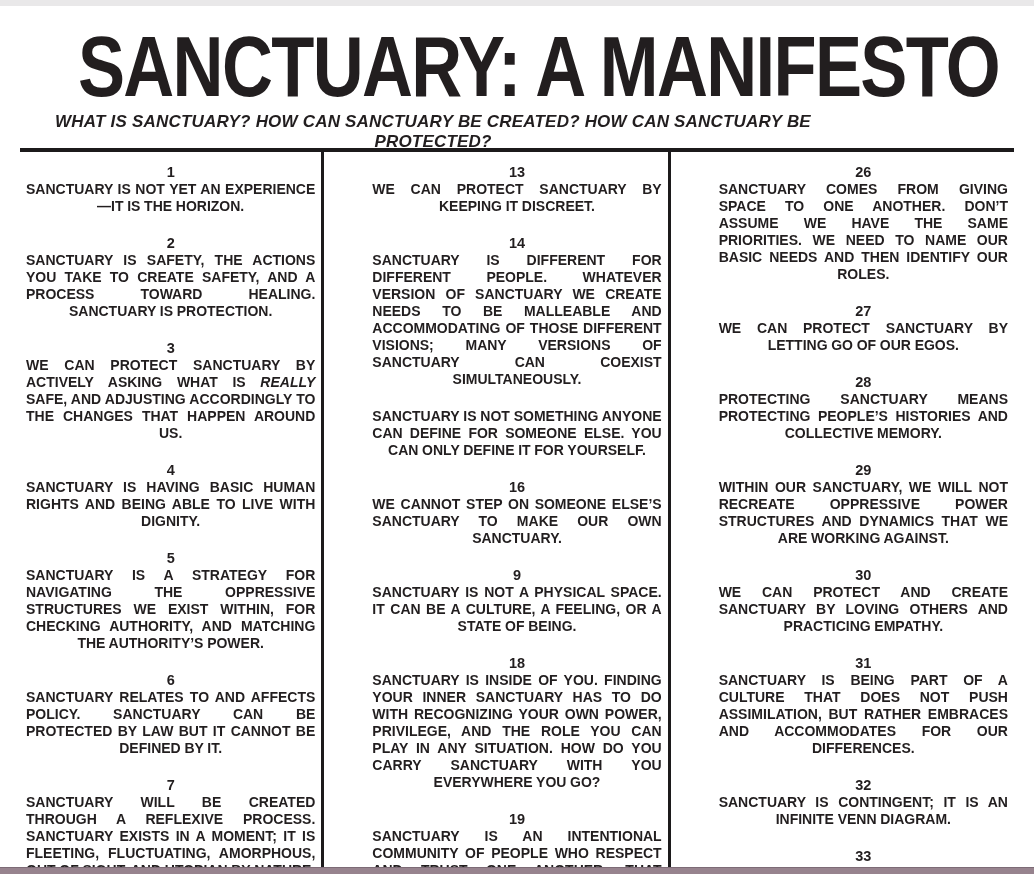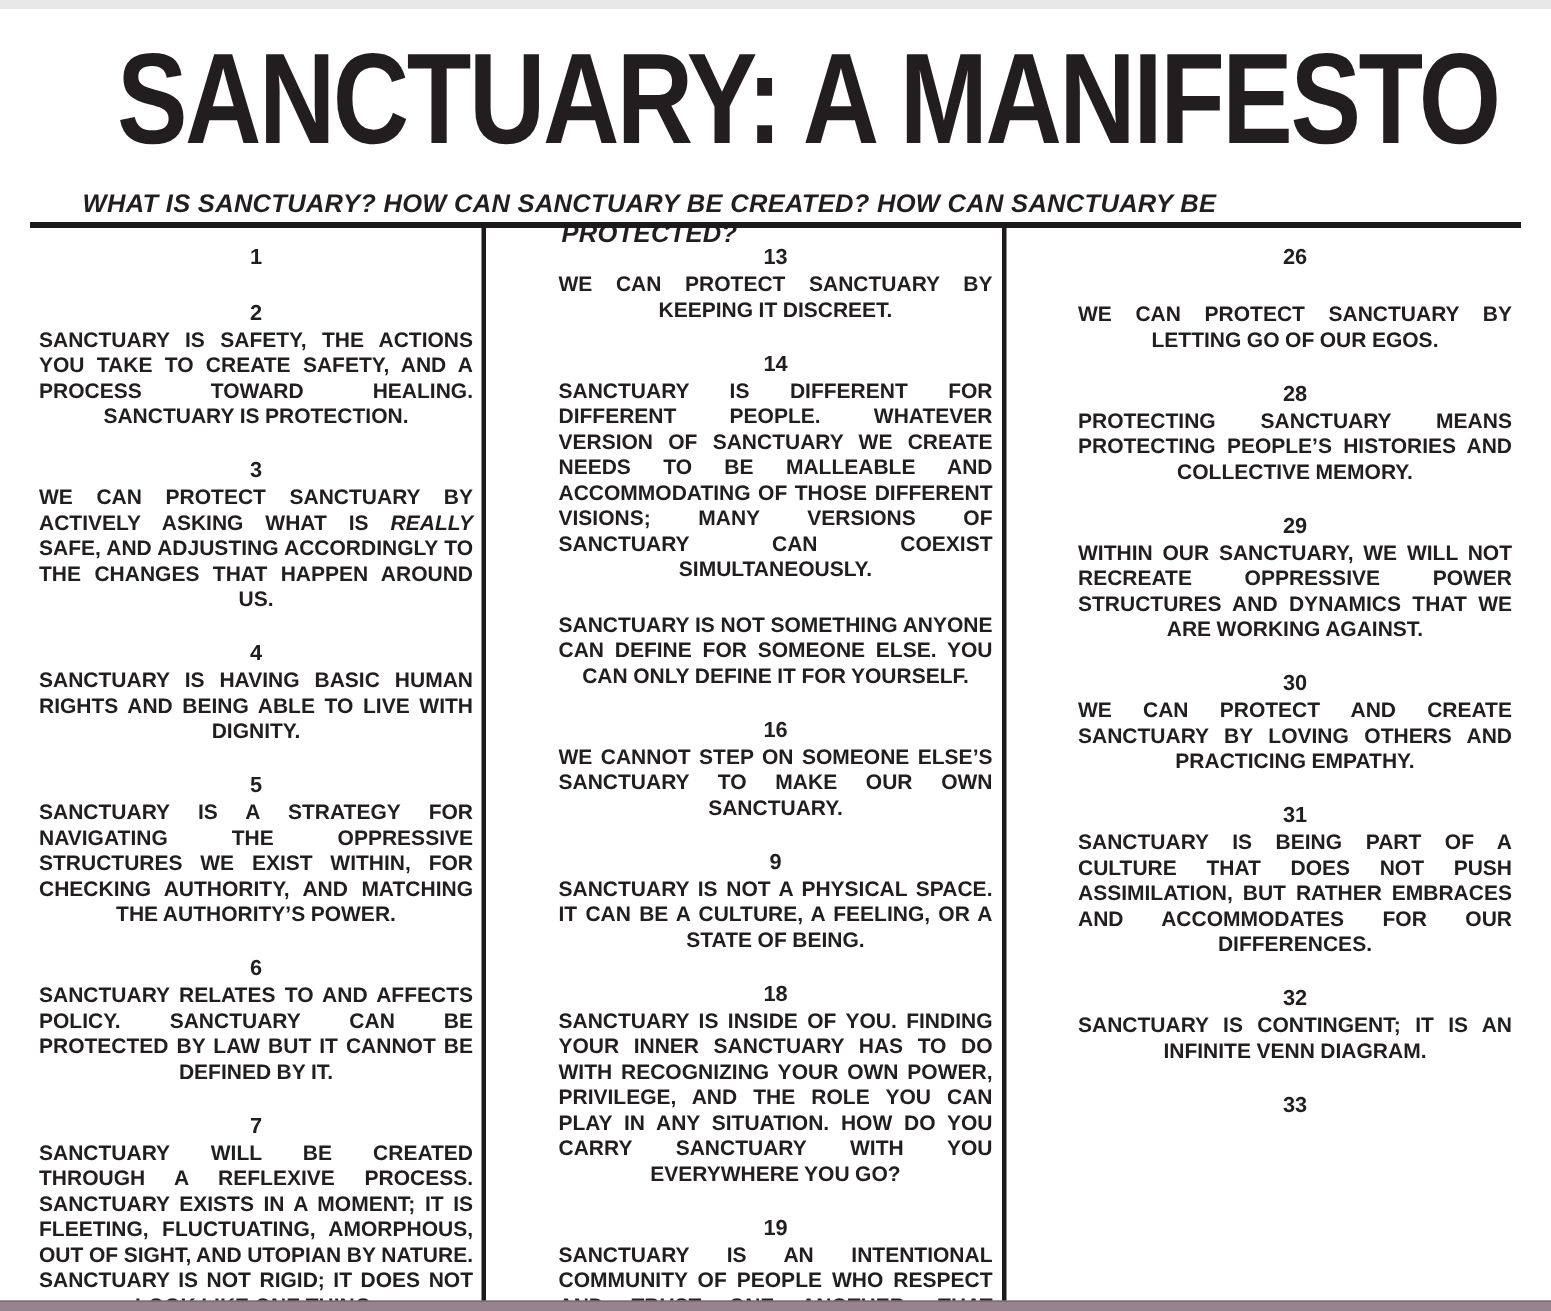--- a/index.html
+++ b/index.html
@@ -11,21 +11,21 @@
   }
   *{margin:0;padding:0;box-sizing:border-box;}
   html,body{width:1034px;height:874px;overflow:hidden;background:var(--bg);
     font-family:"Liberation Sans",sans-serif;color:var(--text);}
   .top-strip{position:absolute;top:0;left:0;width:1034px;height:6px;background:var(--topstrip);}
   .bottom-bar{position:absolute;bottom:0;left:0;width:1034px;height:7px;background:var(--bottombar);
     border-top:1px solid #7d6b76;z-index:5;}
   .masthead{position:absolute;top:6px;left:0;width:866px;text-align:center;}
   .title{margin-top:16px;font-weight:bold;font-size:86px;line-height:88px;letter-spacing:-2px;
     white-space:nowrap;transform:scaleX(0.82);transform-origin:center;color:var(--text);}
-  .subtitle{margin-top:16px;font-weight:bold;font-style:italic;font-size:17px;letter-spacing:0.2px;
+  .subtitle{margin-top:2px;font-weight:bold;font-style:italic;font-size:17px;letter-spacing:0.2px;
     color:var(--text);}
   .rule{position:absolute;top:148px;left:20px;width:994px;height:4px;background:var(--rule);}
   .columns{position:absolute;top:152px;left:20px;width:994px;height:722px;display:flex;overflow:hidden;}
   .column{flex:1 1 0;padding:12px 6px 0 6px;overflow:hidden;}
   .column + .column{border-left:3px solid var(--rule);padding-left:48px;}
   .item + .item{margin-top:20px;}
   .item-number{text-align:center;font-weight:bold;font-size:14.5px;line-height:17px;}
   .item-text{font-weight:bold;font-size:14px;line-height:17px;text-align:justify;text-align-last:center;
     hyphens:auto;-webkit-hyphens:auto;word-spacing:-0.2px;}
   .item-text em{}
@@ -39,20 +39,21 @@
   <h1 class="title">SANCTUARY: A MANIFESTO</h1>
   <div class="subtitle">WHAT IS SANCTUARY? HOW CAN SANCTUARY BE CREATED? HOW CAN SANCTUARY BE PROTECTED?</div>
 </header>
 
 <div class="rule"></div>
 
 <main class="columns">
     <div class="column">
       <div class="item">
         <div class="item-number">1</div>
+        <div class="item-text"><span>SANCTUARY IS NOT YET AN EXPERIENCE—IT IS THE HORIZON.</span></div>
       </div>
       <div class="item">
         <div class="item-number">2</div>
         <div class="item-text"><span>SANCTUARY IS SAFETY, THE ACTIONS YOU TAKE TO CREATE SAFETY, AND A PROCESS TOWARD HEALING. SANCTUARY IS PROTECTION.</span></div>
       </div>
       <div class="item">
         <div class="item-number">3</div>
         <div class="item-text"><span>WE CAN PROTECT SANCTUARY BY ACTIVELY ASKING WHAT IS </span><em>REALLY</em><span> SAFE, AND ADJUSTING ACCORDINGLY TO THE CHANGES THAT HAPPEN AROUND US.</span></div>
       </div>
       <div class="item">
@@ -97,22 +98,24 @@
         <div class="item-text"><span>SANCTUARY IS INSIDE OF YOU. FINDING YOUR INNER SANCTUARY HAS TO DO WITH RECOGNIZING YOUR OWN POWER, PRIVILEGE, AND THE ROLE YOU CAN PLAY IN ANY SITUATION. HOW DO YOU CARRY SANCTUARY WITH YOU EVERYWHERE YOU GO?</span></div>
       </div>
       <div class="item">
         <div class="item-number">19</div>
         <div class="item-text"><span>SANCTUARY IS AN INTENTIONAL COMMUNITY OF PEOPLE WHO RESPECT AND TRUST ONE ANOTHER. THAT RESPECT AND TRUST WILL GIVE RISE TO OTHER COLLECTIVE OPPORTUNITIES.</span></div>
       </div>
     </div>
     <div class="column">
       <div class="item">
         <div class="item-number">26</div>
+        <div class="item-text"><span>SANCTUARY COMES FROM GIVING SPACE TO ONE ANOTHER. DON’T ASSUME WE HAVE THE SAME PRIORITIES. WE NEED TO NAME OUR BASIC NEEDS AND THEN IDENTIFY OUR ROLES.</span></div>
       </div>
       <div class="item">
+        <div class="item-number">27</div>
         <div class="item-text"><span>WE CAN PROTECT SANCTUARY BY LETTING GO OF OUR EGOS.</span></div>
       </div>
       <div class="item">
         <div class="item-number">28</div>
         <div class="item-text"><span>PROTECTING SANCTUARY MEANS PROTECTING PEOPLE’S HISTORIES AND COLLECTIVE MEMORY.</span></div>
       </div>
       <div class="item">
         <div class="item-number">29</div>
         <div class="item-text"><span>WITHIN OUR SANCTUARY, WE WILL NOT RECREATE OPPRESSIVE POWER STRUCTURES AND DYNAMICS THAT WE ARE WORKING AGAINST.</span></div>
       </div>

